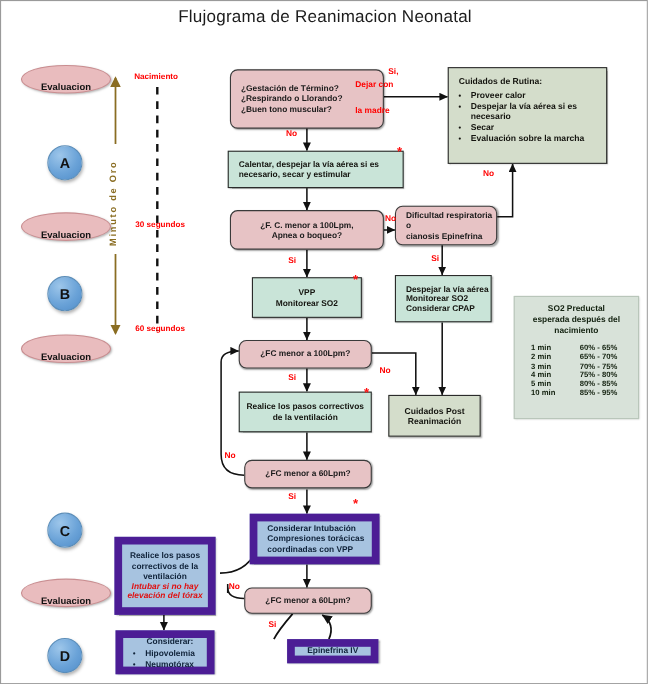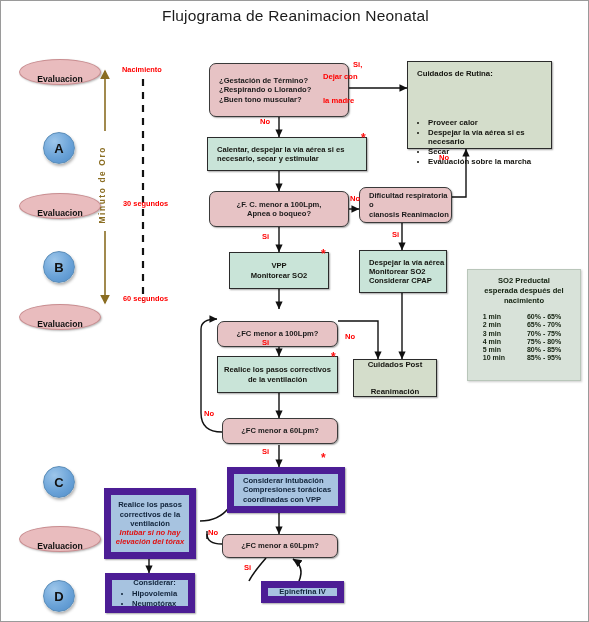--- a/index.html
+++ b/index.html
@@ -10,21 +10,21 @@
   #svg{position:absolute;left:0;top:0;width:589px;height:622px;}
   .node{position:absolute;box-sizing:border-box;display:flex;
         flex-direction:column;align-items:center;justify-content:center;
         text-align:center;font-weight:bold;line-height:1.22;}
   .pink{background:#e7c3c5;border:1px solid #3a3a3a;border-radius:7px;
         font-size:7.6px;color:#1b1b1b;
         box-shadow:1px 1px 1.5px rgba(0,0,0,0.35);}
   .green{background:#c9e4d8;border:1px solid #2b2b2b;font-size:7.6px;
          color:#14140f;box-shadow:1px 1px 1.5px rgba(0,0,0,0.35);}
   .greengray{background:#d4ddcb;border:1px solid #2b2b2b;font-size:7.8px;
-             color:#14140f;box-shadow:1px 1px 1.5px rgba(0,0,0,0.35);justify-content:space-between;}
+             color:#14140f;box-shadow:1px 1px 1.5px rgba(0,0,0,0.35);}
   .blue{background:#a7c3e0;border:7px solid #4c1d95;font-size:7.6px;
         color:#10233a;box-shadow:1px 1px 1.5px rgba(0,0,0,0.35);}
   .ltext{text-align:left;align-items:flex-start;padding-left:9px;}
   .title{position:absolute;left:0;top:6px;width:589px;text-align:center;
          font-size:15.5px;font-weight:normal;color:#1c1c1c;letter-spacing:0.2px;}
   .oval{position:absolute;border-radius:50%;background:#e9bcbe;
         border:1.4px solid #c98d90;display:flex;align-items:flex-end;
         justify-content:center;font-size:8.6px;font-weight:bold;color:#111;
         box-shadow:1px 1px 2px rgba(0,0,0,0.28);}
   .circ{position:absolute;border-radius:50%;
@@ -149,21 +149,21 @@
   <div class="redlbl" style="left:121px;top:64px;">Nacimiento</div>
   <div class="redlbl" style="left:122px;top:198px;">30 segundos</div>
   <div class="redlbl" style="left:122px;top:293px;">60 segundos</div>
 
   <div class="node pink ltext" style="left:208px;top:62px;width:140px;height:54px;">
     <span class="nodeline">¿Gestación de Término?</span>
     <span class="nodeline">¿Respirando o Llorando?</span>
     <span class="nodeline">¿Buen tono muscular?</span>
   </div>
 
-  <div class="node greengray ltext" style="left:406px;top:60px;width:145px;height:88px;justify-content:flex-start;padding-top:7px;gap:36px;">
+  <div class="node greengray ltext" style="left:406px;top:60px;width:145px;height:88px;justify-content:flex-start;padding-top:7px;">
     <span class="boxtitle">Cuidados de Rutina:</span>
     <ul class="bl">
       <li>Proveer calor</li>
       <li>Despejar la vía aérea si es necesario</li>
       <li>Secar</li>
       <li>Evaluación sobre la marcha</li>
     </ul>
   </div>
 
   <div class="node green ltext" style="left:206px;top:136px;width:160px;height:34px;">
@@ -172,36 +172,36 @@
   </div>
   <div class="ast" style="left:360px;top:131px;">*</div>
 
   <div class="node pink" style="left:208px;top:190px;width:140px;height:36px;">
     <span class="nodeline">¿F. C. menor a 100Lpm,</span>
     <span class="nodeline">Apnea o boqueo?</span>
   </div>
 
   <div class="node pink ltext" style="left:358px;top:186px;width:93px;height:36px;">
     <span class="nodeline">Dificultad respiratoria o</span>
-    <span class="nodeline">cianosis Reanimacion</span>
+    <span class="nodeline">cianosis Epinefrina</span>
   </div>
 
   <div class="node green ltext" style="left:358px;top:249px;width:88px;height:43px;">
     <span class="nodeline">Despejar la vía aérea</span>
     <span class="nodeline">Monitorear SO2</span>
     <span class="nodeline">Considerar CPAP</span>
   </div>
 
   <div class="node green" style="left:228px;top:251px;width:100px;height:37px;">
     <span class="nodeline">VPP</span>
     <span class="nodeline">Monitorear SO2</span>
   </div>
   <div class="ast" style="left:320px;top:247px;">*</div>
 
-  <div class="node pink" style="left:216px;top:320px;width:121px;height:26px;">
+  <div class="node pink" style="left:216px;top:308px;width:121px;height:26px;">
     <span class="nodeline">¿FC menor a 100Lpm?</span>
   </div>
 
   <div class="node green" style="left:216px;top:355px;width:121px;height:37px;">
     <span class="nodeline">Realice los pasos correctivos</span>
     <span class="nodeline">de la ventilación</span>
   </div>
   <div class="ast" style="left:330px;top:350px;">*</div>
 
   <div class="node greengray" style="left:352px;top:358px;width:84px;height:38px;">

